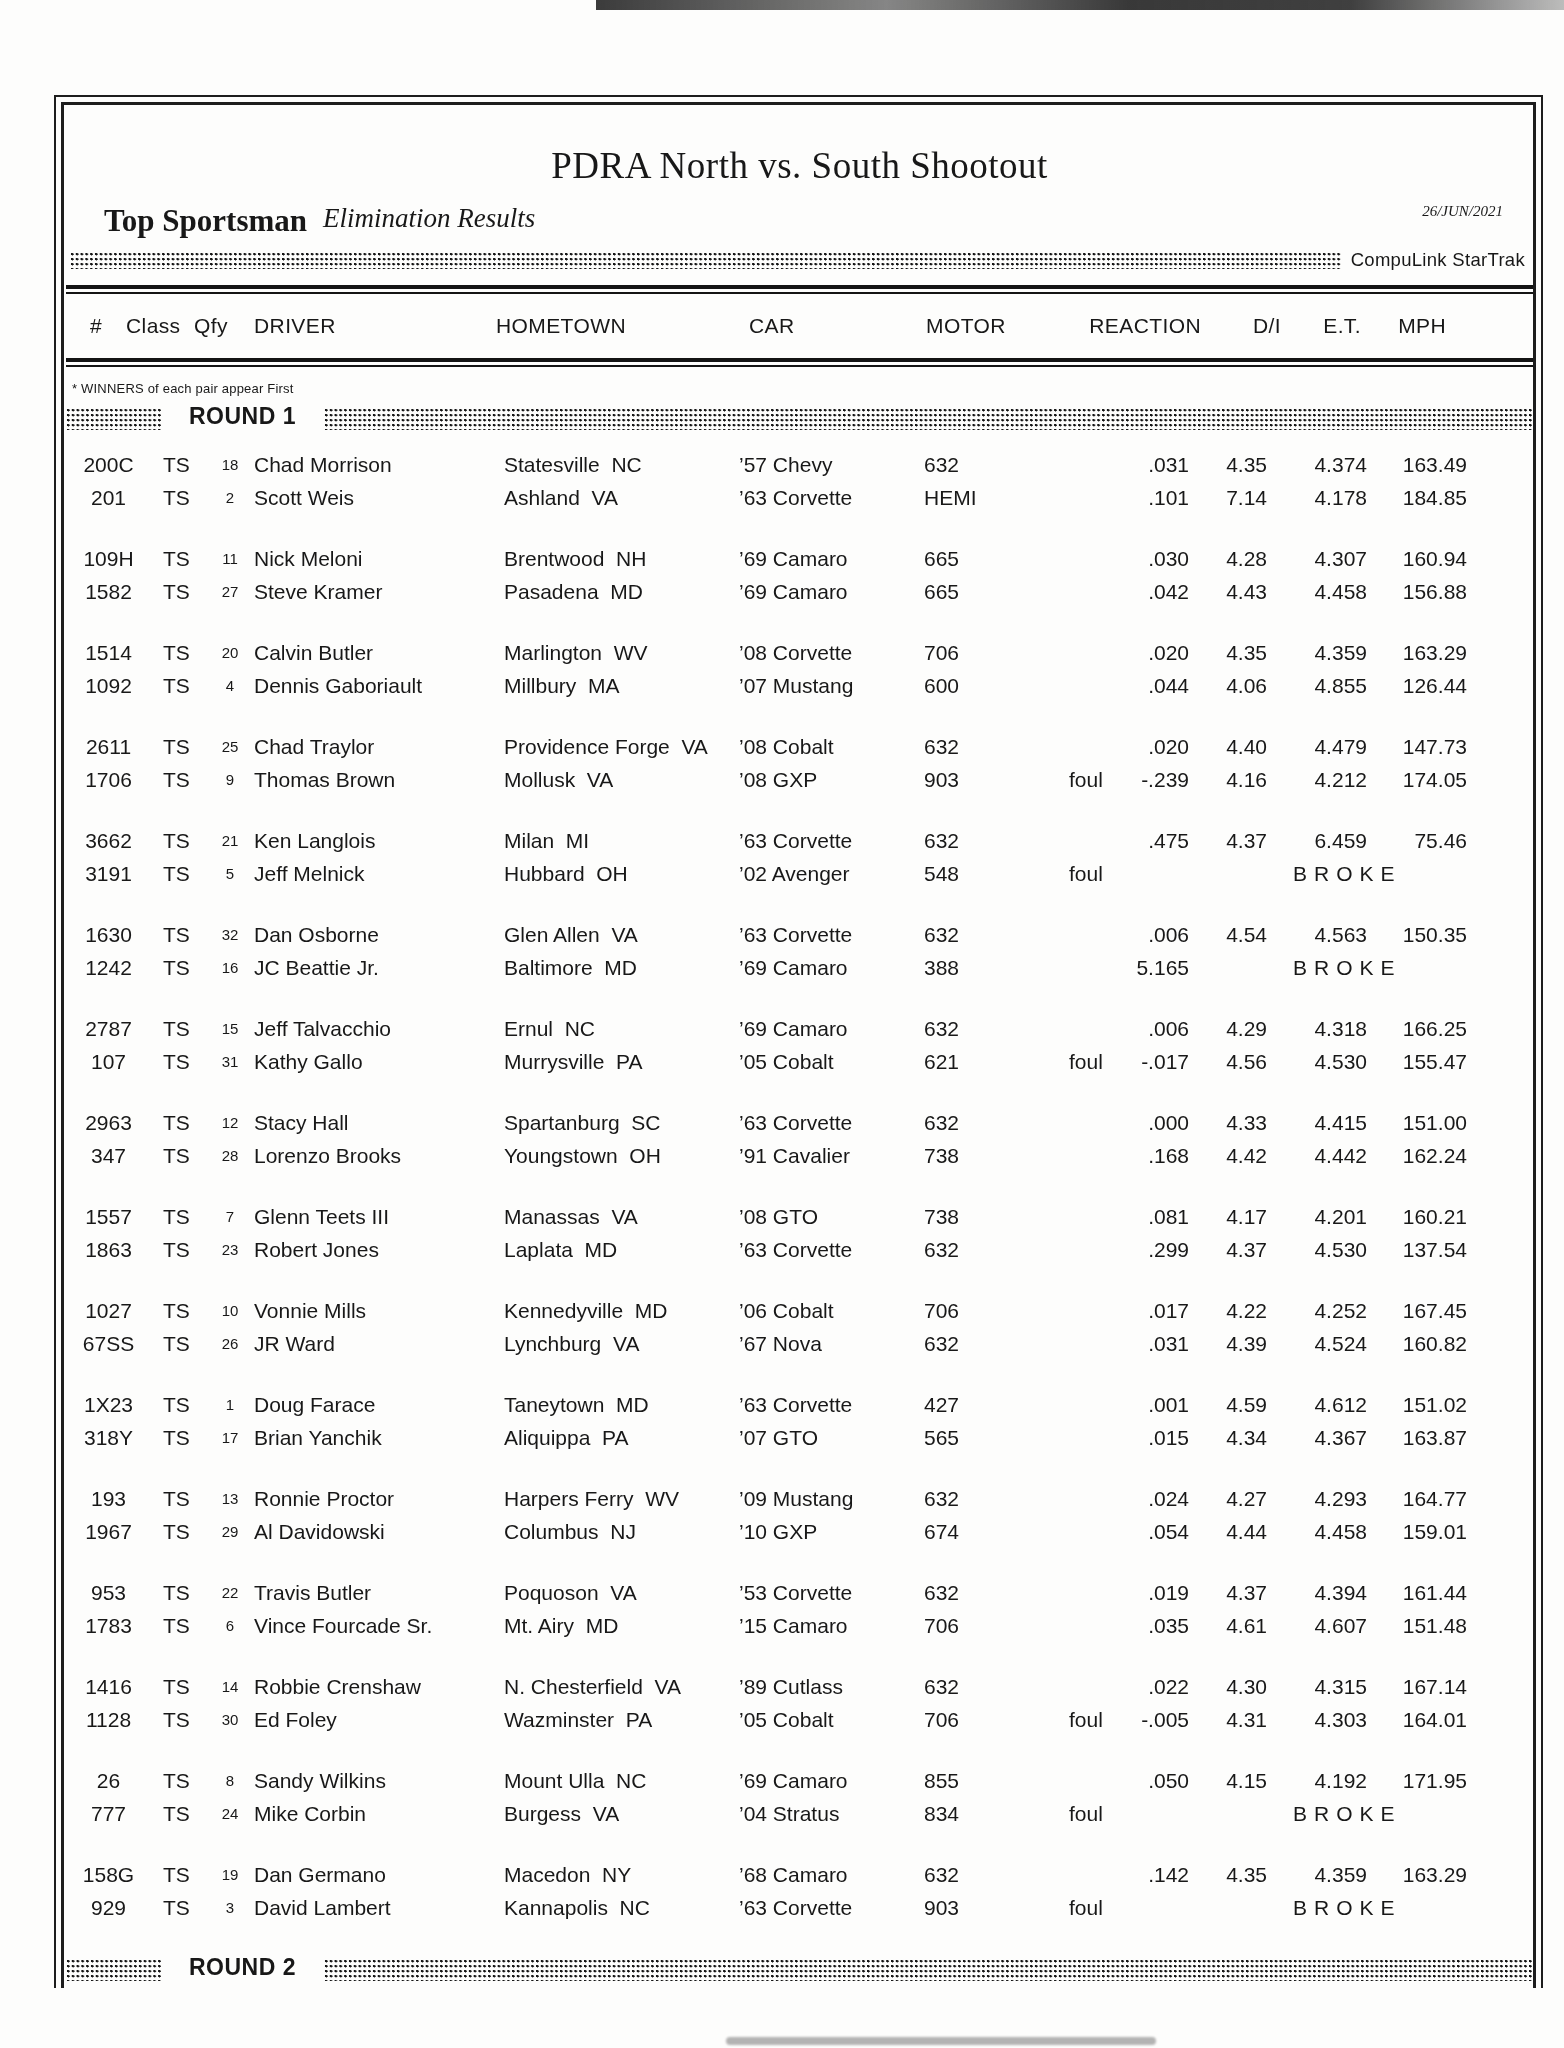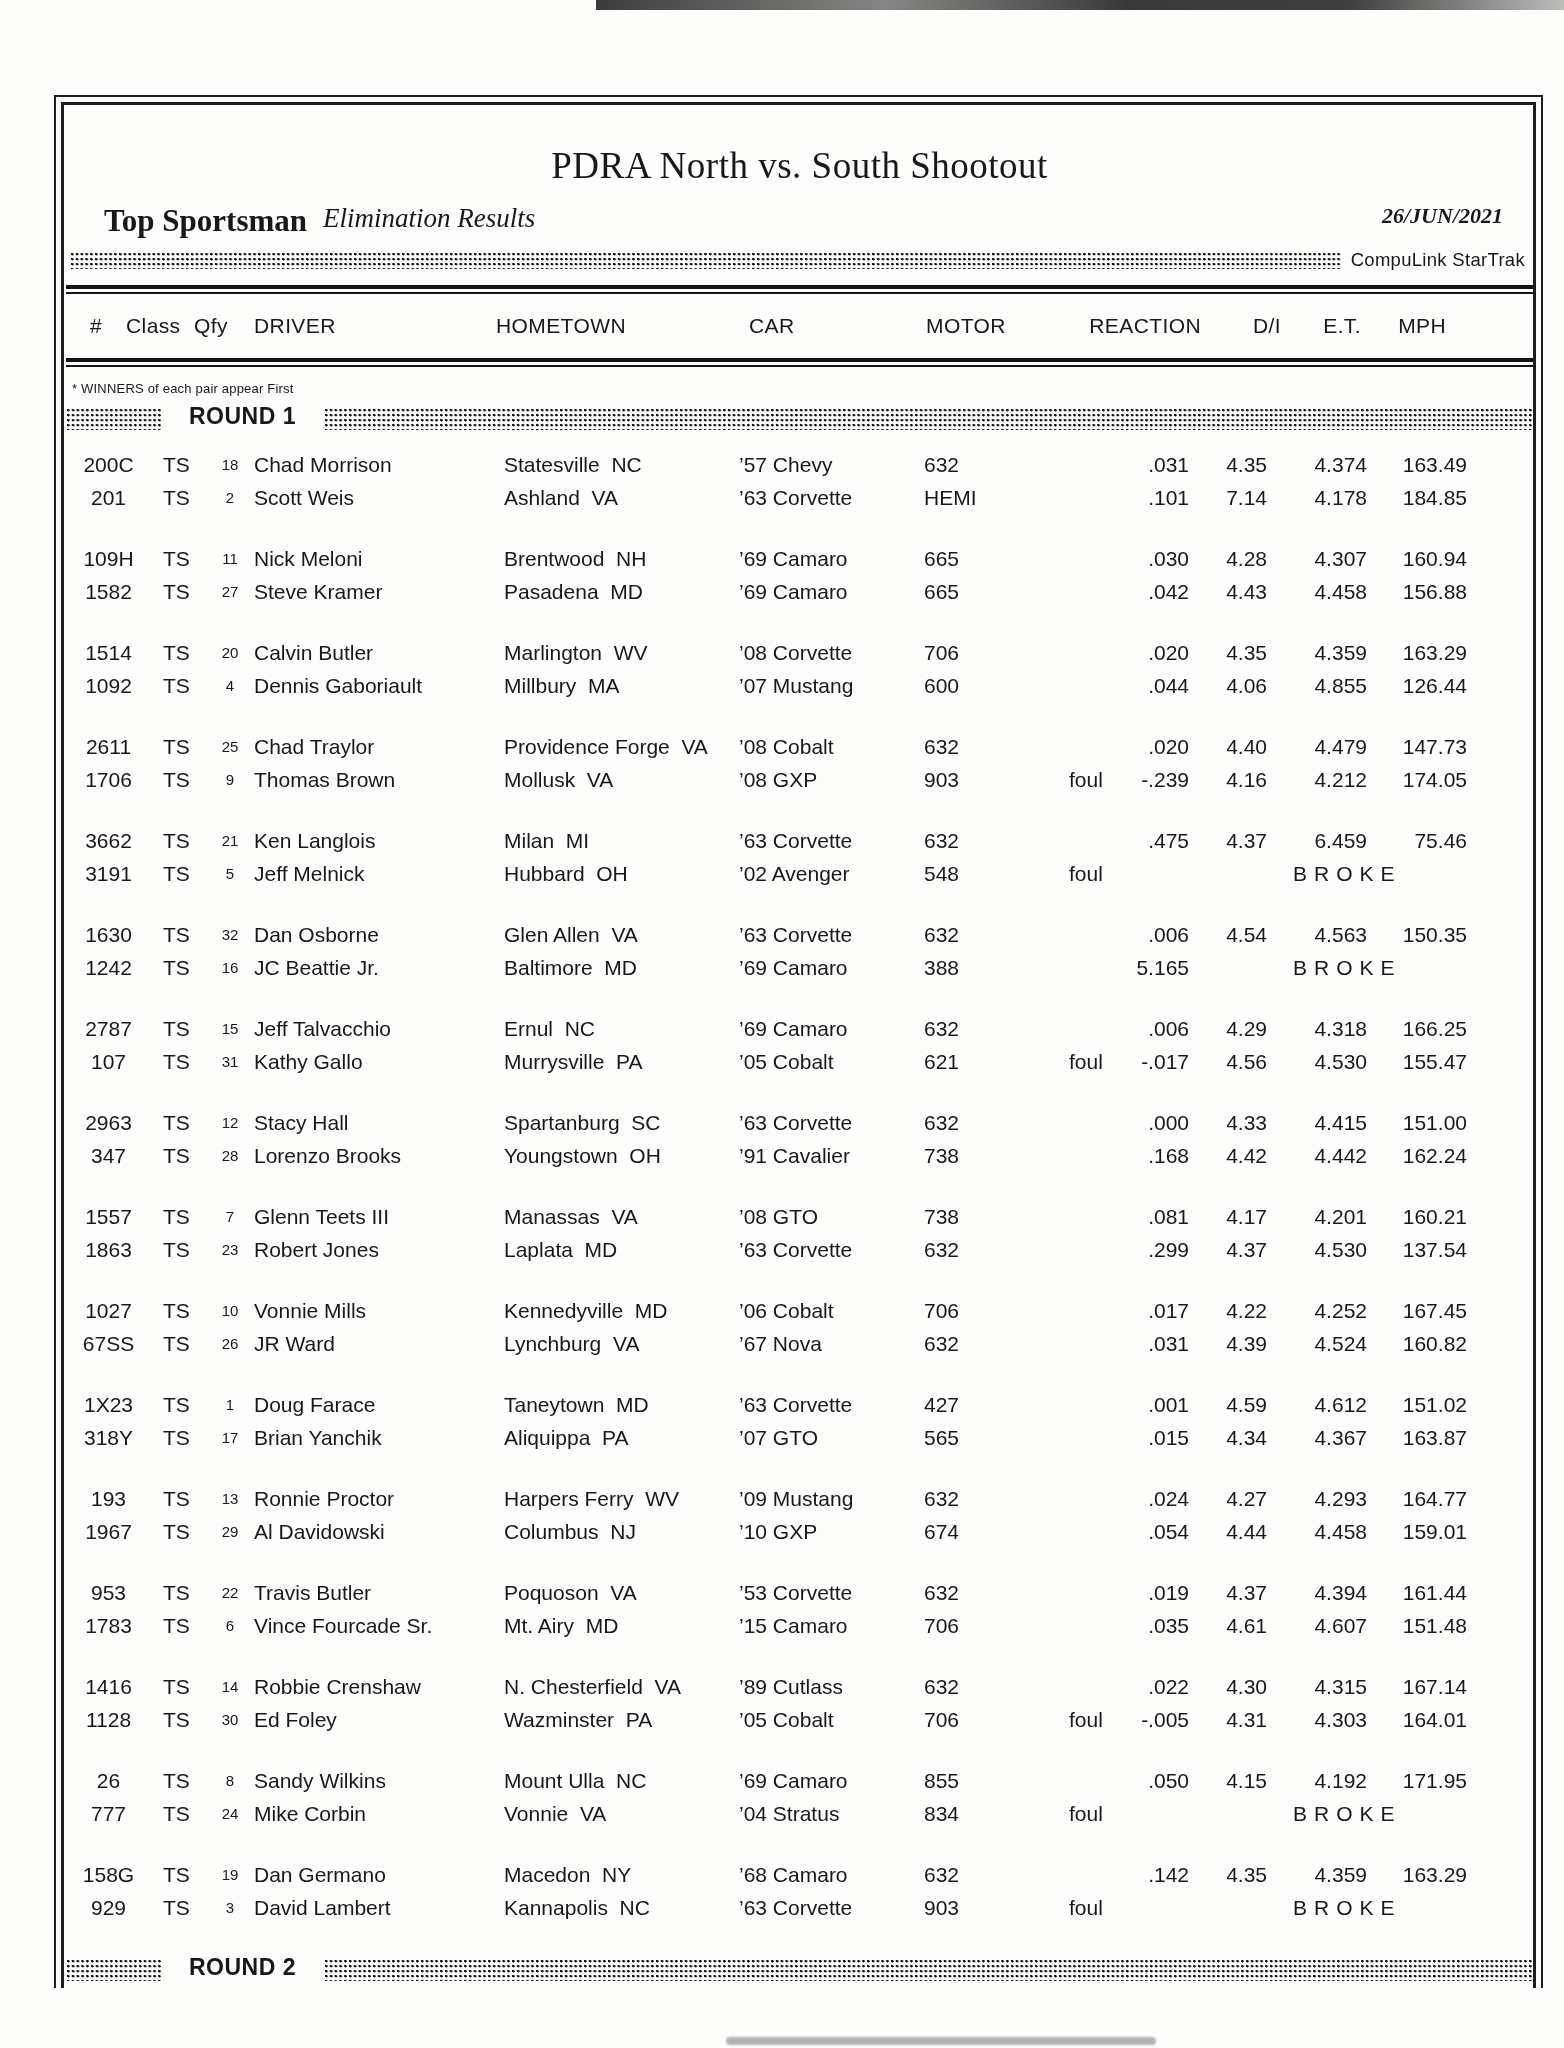--- a/index.html
+++ b/index.html
@@ -28,21 +28,21 @@
     padding:40px 0 0 2px;
   }
   h1.event-title{
     margin:0;text-align:center;
     font-family:"Liberation Serif", serif;font-weight:400;font-size:37px;line-height:42px;
     letter-spacing:.5px;
   }
   .subhead{display:flex;align-items:flex-start;margin:16px 30px 0 38px;}
   .class-title{font-family:"Liberation Serif", serif;font-weight:700;font-size:31px;}
   .subtitle{font-family:"Liberation Serif", serif;font-style:italic;font-size:27px;margin-left:16px;}
-  .event-date{margin-left:auto;font-family:"Liberation Serif", serif;font-style:italic;font-weight:700;font-size:22px;}
+  .event-date{margin-left:auto;font-family:"Liberation Serif", serif;font-style:italic;font-weight:400;font-size:15px;}
   .dots{
     background-image:radial-gradient(circle at 2.2px 2.2px, #141414 1.15px, rgba(0,0,0,0) 1.5px);
     background-size:4.8px 5px;
   }
   .brandrow{display:flex;align-items:center;gap:10px;margin:10px 8px 0 4px;}
   .brand-dots{flex:1;height:17px;}
   .timing-brand{font-size:18.5px;white-space:nowrap;letter-spacing:.3px;}
   .ruled{margin-top:14px;height:3px;border-top:4px solid #141414;border-bottom:2px solid #141414;}
   .col-headers{display:flex;align-items:center;height:64px;font-size:21px;letter-spacing:.4px;}
   .h1{width:60px;text-align:center;}
@@ -647,21 +647,21 @@
     <span class="c di">4.15</span>
     <span class="c et">4.192</span>
     <span class="c mph">171.95</span>
 
   </div>
           <div class="row">
     <span class="c num">777</span>
     <span class="c cls">TS</span>
     <span class="c qfy">24</span>
     <span class="c driver">Mike Corbin</span>
-    <span class="c home">Vonnie  VA</span>
+    <span class="c home">Burgess  VA</span>
     <span class="c car">’04 Stratus</span>
     <span class="c motor">834</span>
     <span class="c reaction">
       <span class="foul">foul</span>
       <span class="rt"></span>
     </span>
     <span class="c di"></span>
 
     <span class="c broke">BROKE</span>
   </div>

